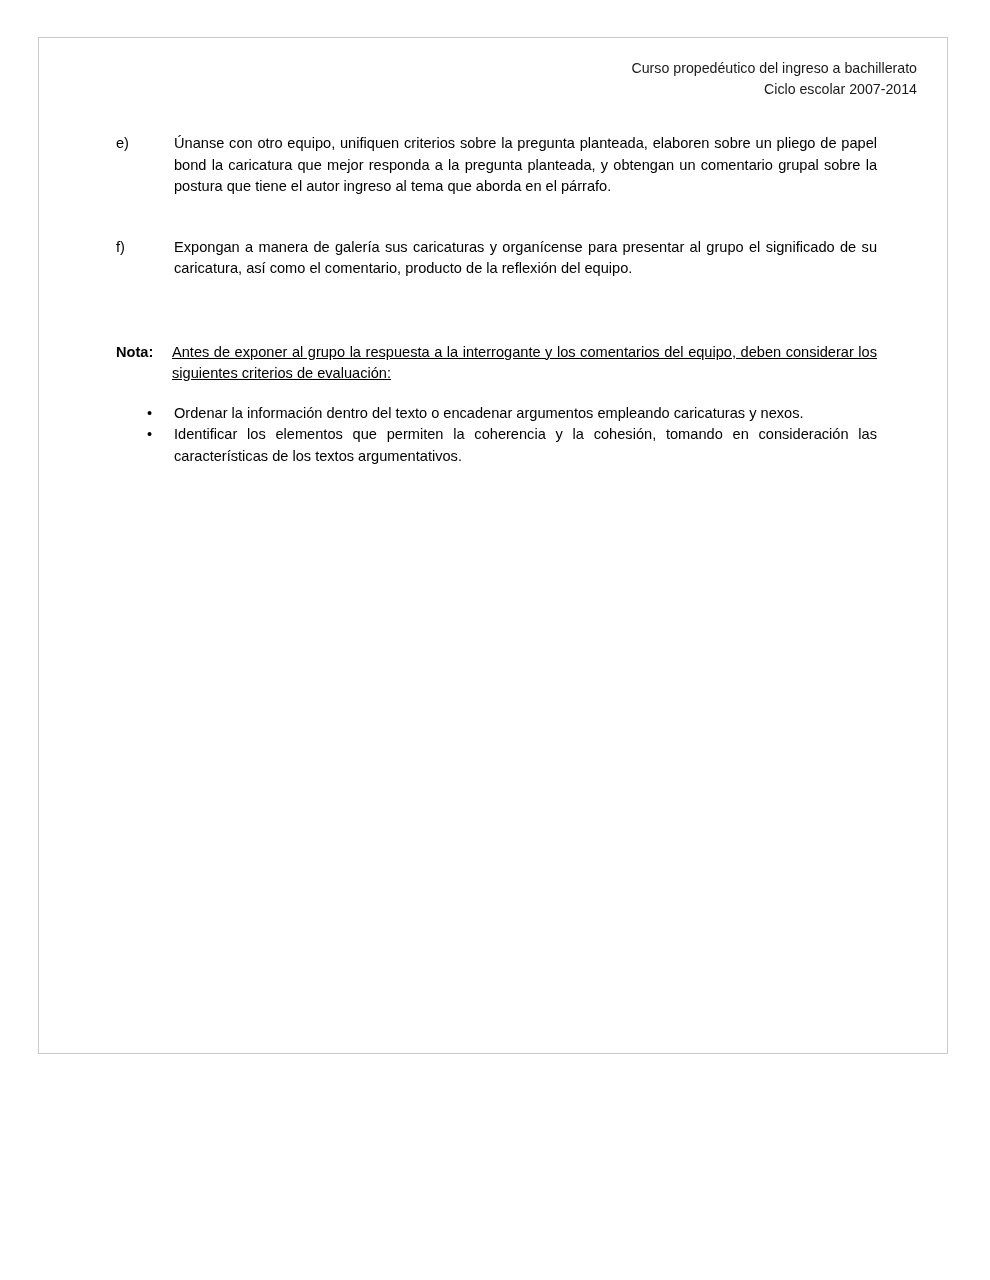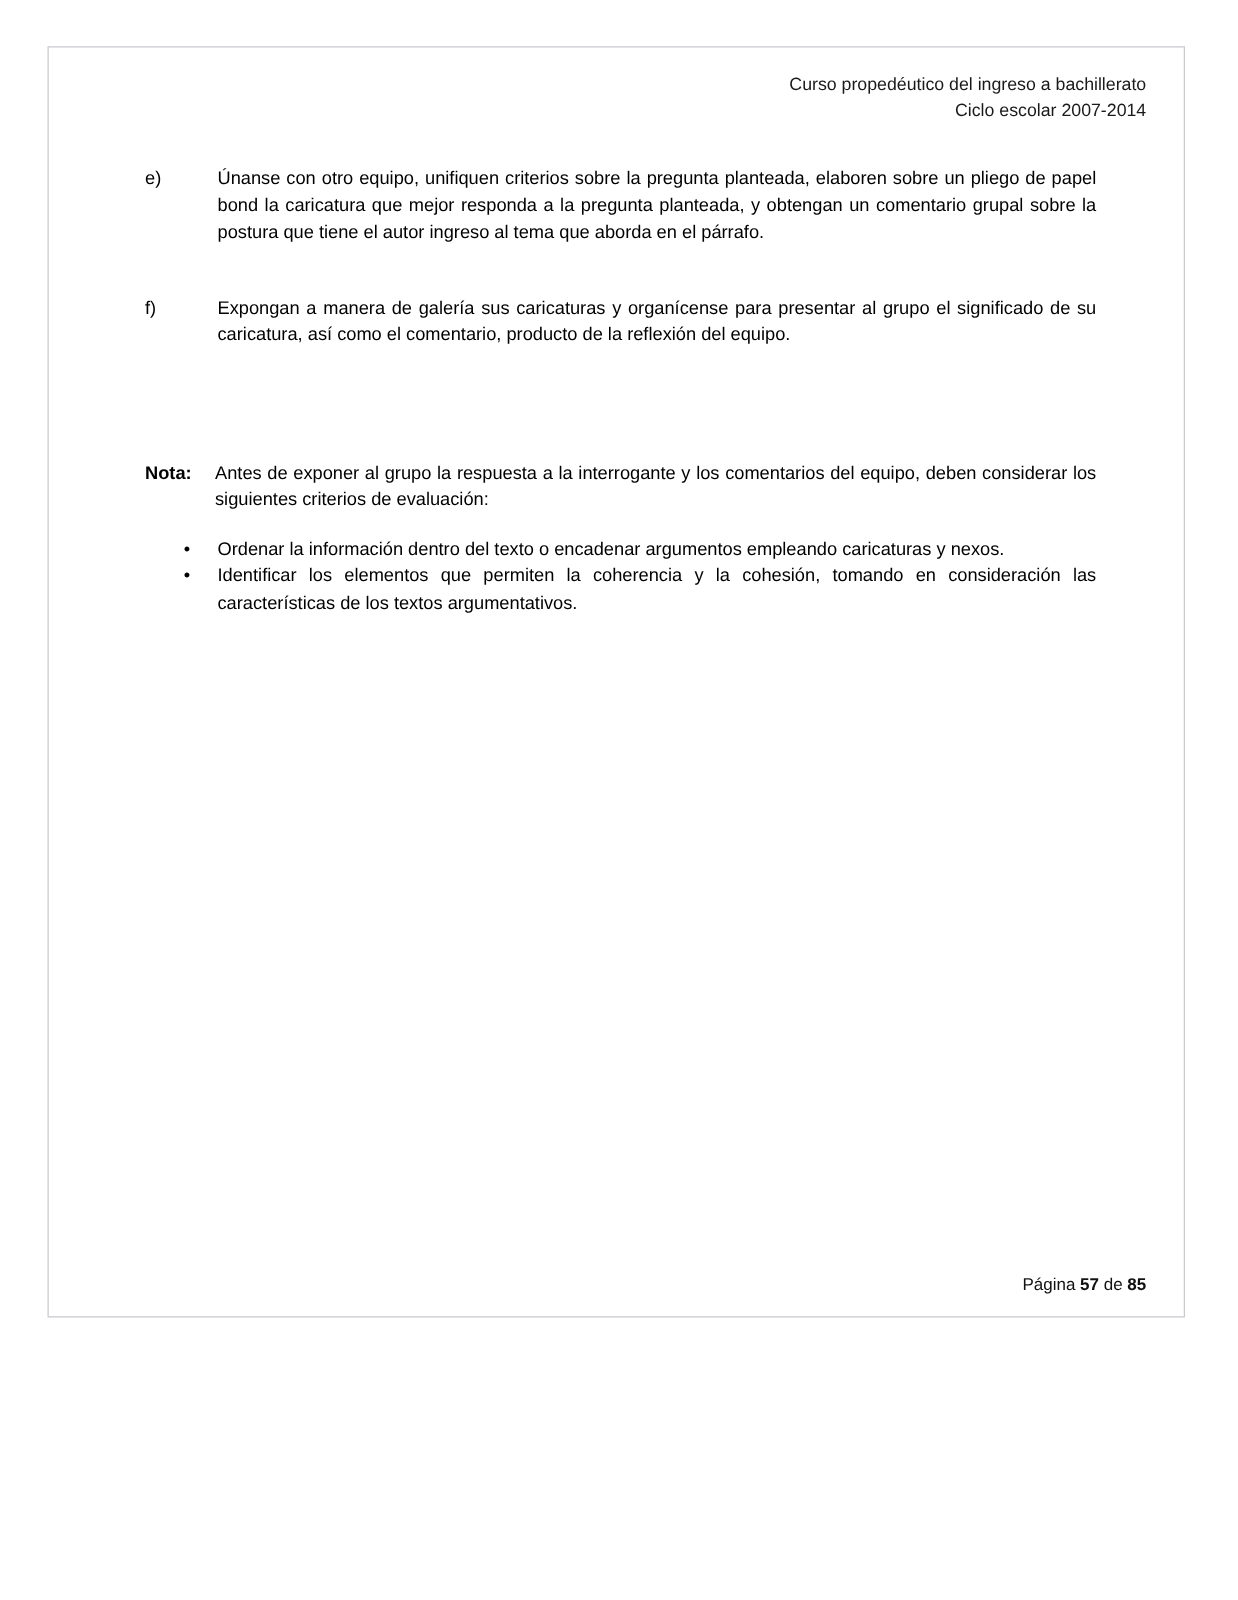--- a/index.html
+++ b/index.html
@@ -68,37 +68,38 @@
     display: block;
     text-align: justify;
     text-justify: inter-word;
   }
   #item-e { margin-top: 0; }
   #item-f { margin-top: 39px; }
 
   
   .nota-block {
     position: relative;
-    margin-top: 89px;
+    margin-top: 62px;
     padding-left: 56px;
     font-size: 14.6px;
     line-height: 21.5px;
     text-align: justify;
   }
   .nota-block .nota-label {
     position: absolute;
     left: 0;
     top: 0;
     font-weight: bold;
     font-size: 14.6px;
   }
   .nota-block .nota-text {
     display: block;
     text-align: justify;
     text-justify: inter-word;
+    text-decoration: underline;
   }
 
   
   .criteria-list {
     margin: 18px 0 0 0;
     padding: 0;
     list-style: none;
   }
   .criteria-list li {
     position: relative;
@@ -164,17 +165,14 @@
         <span class="bullet-text">Ordenar la información dentro del texto o encadenar argumentos empleando caricaturas y nexos.</span>
       </li>
       <li>
         <span class="bullet-dot">•</span>
         <span class="bullet-text">Identificar los elementos que permiten la coherencia y la cohesión, tomando en consideración las características de los textos argumentativos.</span>
       </li>
     </ul>
 
   </div>
 
-  <div class="doc-footer">
-    <span>Página </span><b>57</b><span> de </span><b>85</b>
-  </div>
 
 </div>
 
 </body></html>

